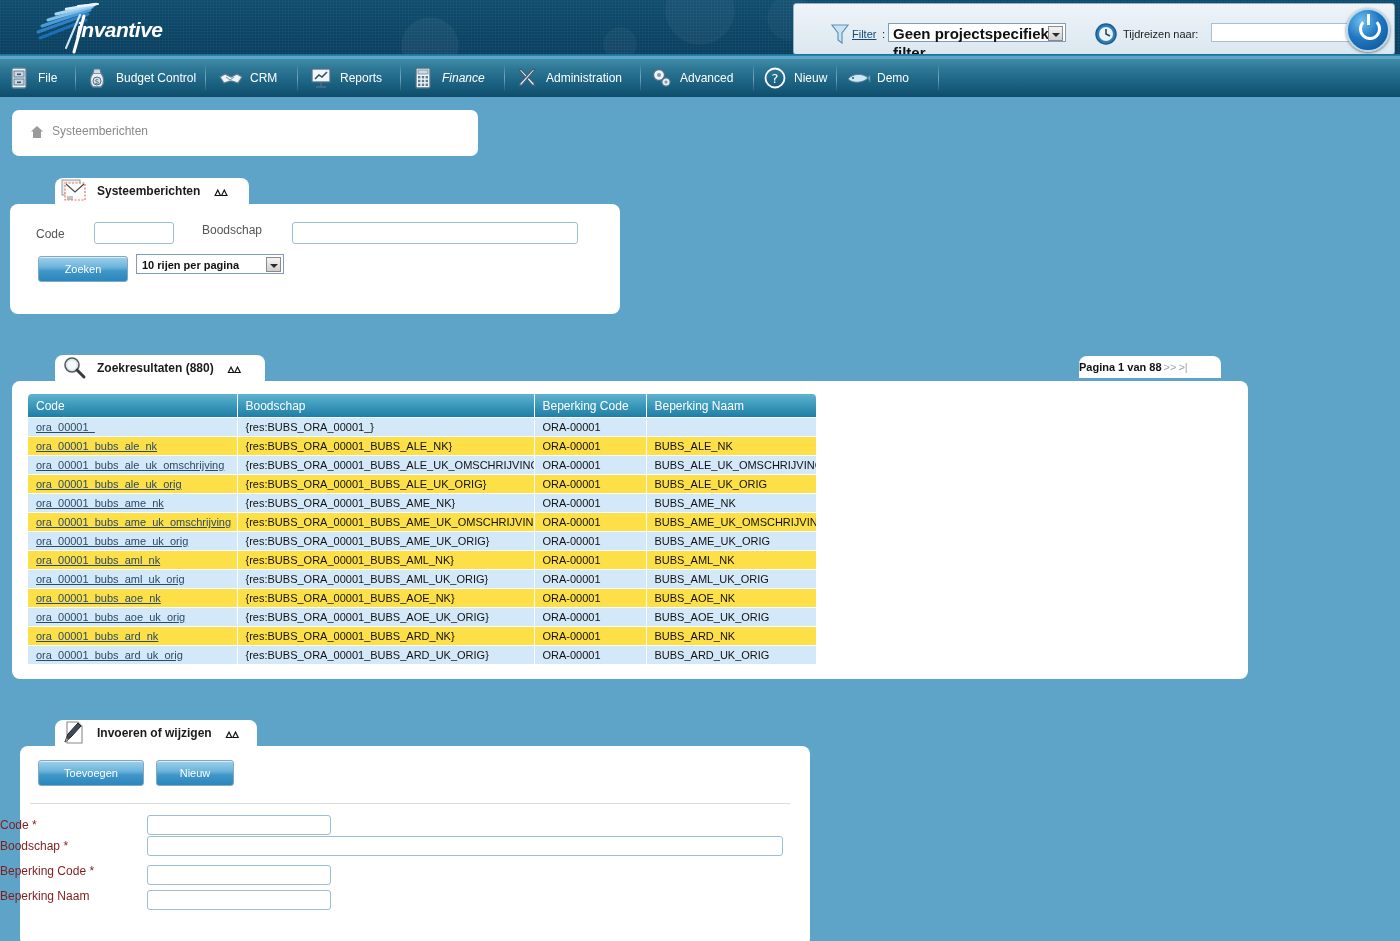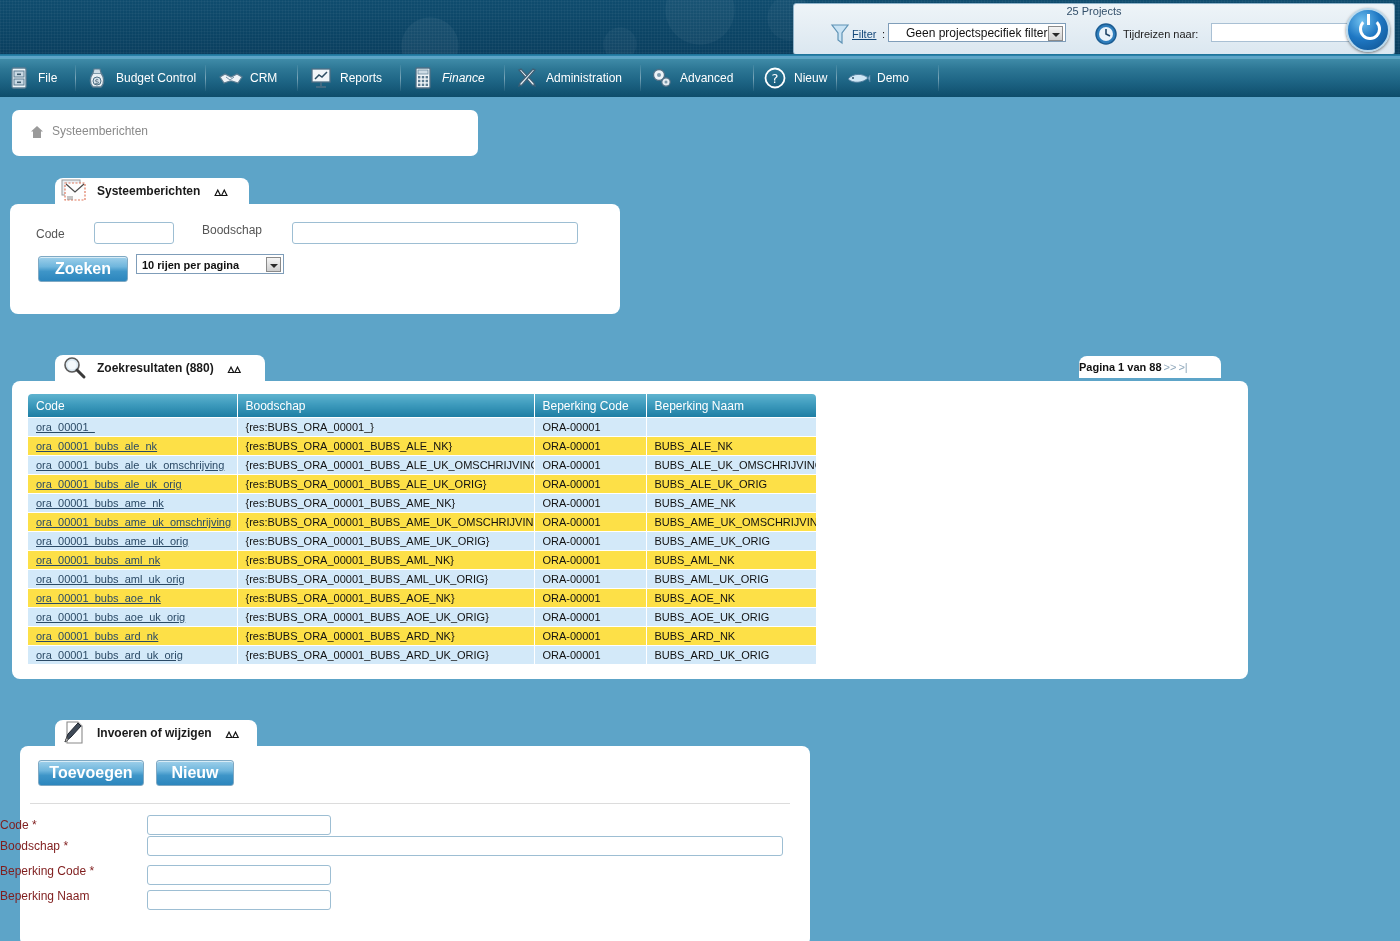--- a/index.html
+++ b/index.html
@@ -50,22 +50,22 @@
   }
   .topbar-row { position: absolute; left: 12px; top: 15px; width: 600px; height: 34px; }
   .filter-icon { position: absolute; left: 24px; top: 3px; width: 20px; height: 24px; }
   .filter-label {
     position: absolute; left: 46px; top: 9px; font-size: 11px;
     color: #15497a; text-decoration: underline; cursor: pointer;
   }
   .filter-colon { position: absolute; left: 76px; top: 9px; font-size: 11px; color: #1d1d1d; }
   .filter-select {
     position: absolute; left: 82px; top: 4px; width: 178px; height: 19px;
-    background: #fff; border: 1px solid #7f9db9; font-size: 12px;
-    font-weight: normal; color: #111; line-height: 19px; padding-left: 17px;
+    background: #fff; border: 1px solid #7f9db9; font-size: 15px;
+    font-weight: bold; color: #111; line-height: 19px; padding-left: 4px;
     box-sizing: border-box;
   }
   .sel-arrow {
     position: absolute; right: 2px; top: 2px; width: 15px; height: 15px;
     background: linear-gradient(180deg,#f5f5f5,#cfcfcf);
     border: 1px solid #8a8a8a; box-sizing: border-box;
   }
   .sel-arrow:after {
     content:""; position:absolute; left:3px; top:6px;
     border-left: 4px solid transparent; border-right: 4px solid transparent;
@@ -143,21 +143,21 @@
     position: absolute; background: #fff; border: 1px solid #9dbed3;
     border-radius: 3px; box-sizing: border-box;
   }
   #code-label { left: 36px; top: 227px; }
   #code-input { left: 94px; top: 222px; width: 80px; height: 22px; }
   #bood-label { left: 202px; top: 223px; }
   #bood-input { left: 292px; top: 222px; width: 286px; height: 22px; }
   .btn {
     position: absolute; border: 1px solid #7fa9c4; border-radius: 3px;
     background: linear-gradient(180deg,#9fd0ea 0%, #6fb6dd 40%, #3e95c8 60%, #2c86bd 100%);
-    color: #fff; font-size: 16px; font-weight: bold; text-align: center;
+    color: #fff; font-size: 11px; font-weight: normal; text-align: center;
     box-shadow: inset 0 1px 0 rgba(255,255,255,0.6);
     cursor: pointer; line-height: 1.8;
   }
   #zoeken-btn { left: 38px; top: 256px; width: 88px; height: 24px; line-height: 24px; }
   #rows-select {
     position: absolute; left: 136px; top: 254px; width: 148px; height: 20px;
     background: #fff; border: 1px solid #7f9db9; box-sizing: border-box;
     font-size: 11px; font-weight: bold; color: #111; line-height: 20px; padding-left: 5px;
   }
 
@@ -211,23 +211,38 @@
   #f2l { left: 0px; top: 839px; }   #f2i { left: 147px; top: 836px; width: 636px; }
   #f3l { left: 0px; top: 864px; }   #f3i { left: 147px; top: 865px; width: 184px; }
   #f4l { left: 0px; top: 889px; }   #f4i { left: 147px; top: 890px; width: 184px; }
 </style>
 </head>
 <body>
 
 <div id="app">
 
   <div class="banner">
+    <div class="logo-wrap">
+      <svg class="logo-burst" viewBox="0 0 80 52">
+        <g stroke-linecap="round" fill="none">
+          <path d="M2 30 L52 12" stroke="#2f7fc4" stroke-width="3"></path>
+          <path d="M6 24 L54 8" stroke="#4a9ad8" stroke-width="3"></path>
+          <path d="M12 18 L56 5" stroke="#7fc0ea" stroke-width="3"></path>
+          <path d="M20 12 L58 3" stroke="#a9d7f2" stroke-width="3"></path>
+          <path d="M30 7  L60 2" stroke="#d4ecfa" stroke-width="2.5"></path>
+          <path d="M42 4  L62 2" stroke="#eef7fd" stroke-width="2"></path>
+          <path d="M4 36 L50 18" stroke="#1d6fb5" stroke-width="3"></path>
+          <path d="M48 14 L38 50" stroke="#ffffff" stroke-width="3"></path>
+          <path d="M44 13 L30 46" stroke="#cfe7f7" stroke-width="2"></path>
+        </g>
+      </svg>
+      <div class="logo-text">invantive</div>
+    </div>
 
     <div class="topbar">
-      <div class="topbar-title">25 Projects</div>
       <div class="topbar-row">
         <svg class="filter-icon" viewBox="0 0 20 24">
           <path d="M2 3 L18 3 L12 11 L12 21 L8 18 L8 11 Z" fill="#c9e3f4" stroke="#5f93b5" stroke-width="1.2"></path>
         </svg>
         <span class="filter-label">Filter</span>
         <span class="filter-colon">:</span>
         <div class="filter-select">
           <span>Geen projectspecifiek filter</span>
           <span class="sel-arrow"></span>
         </div>

